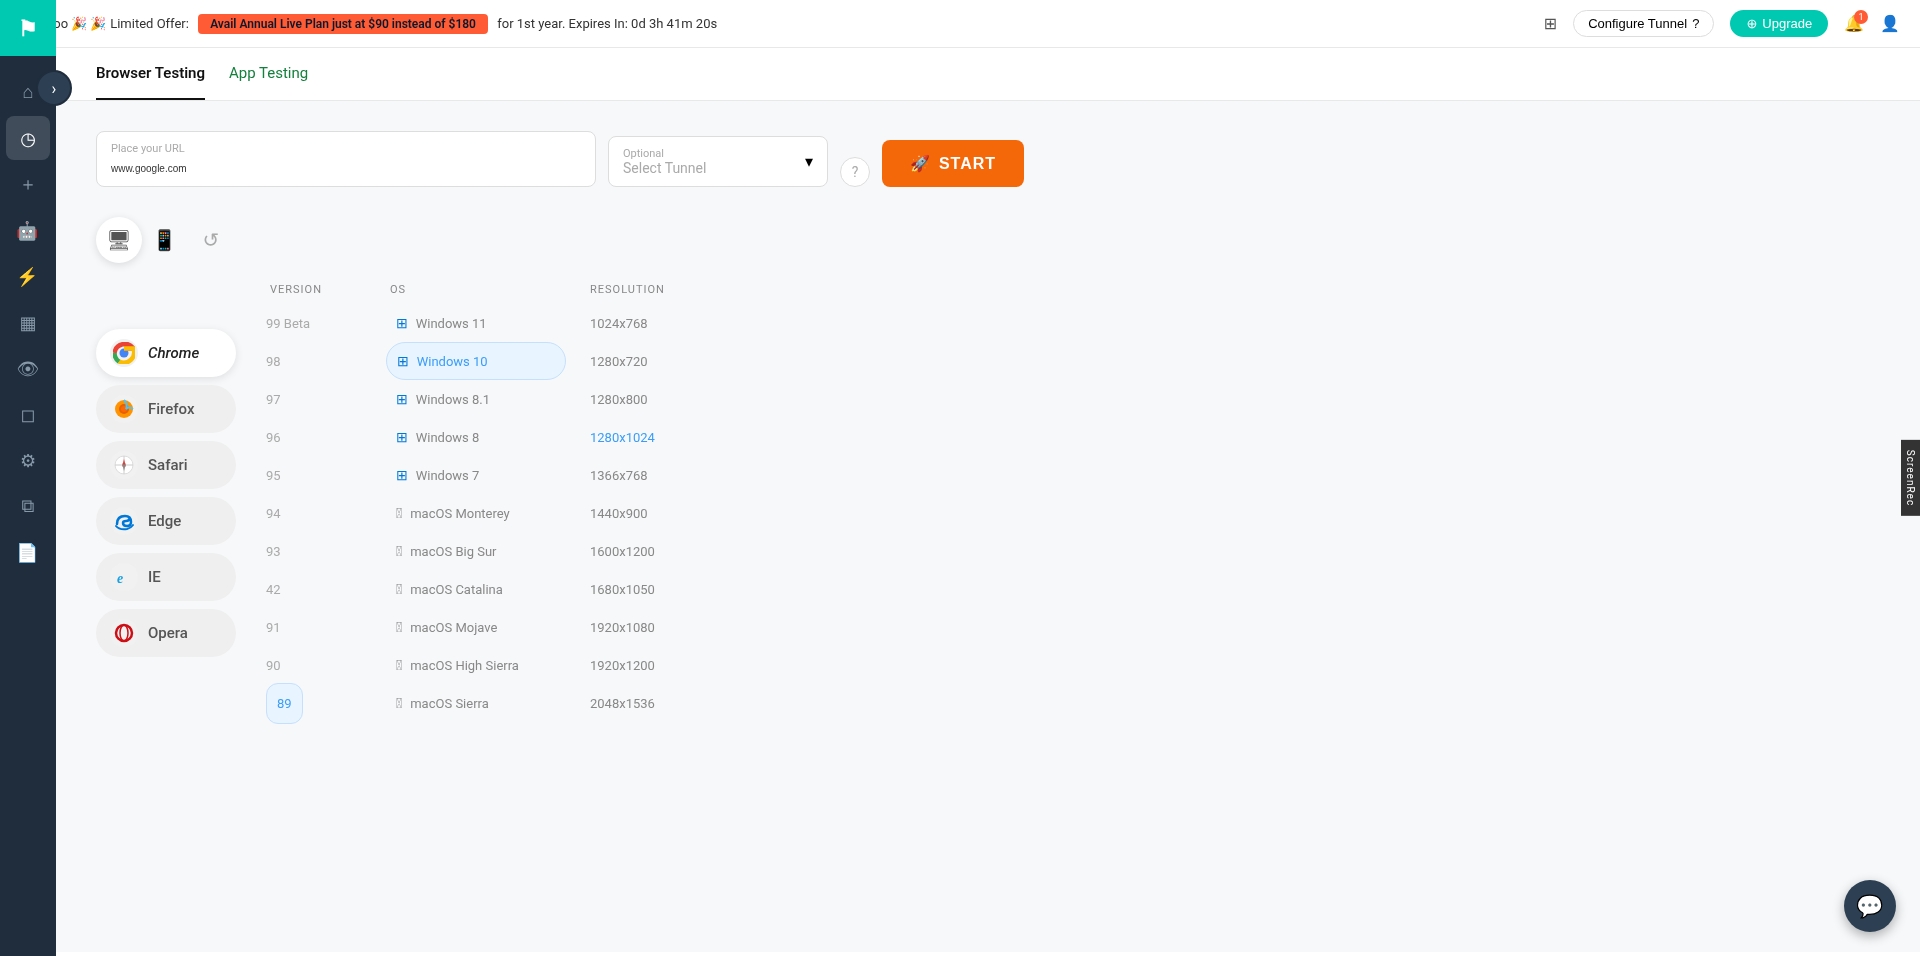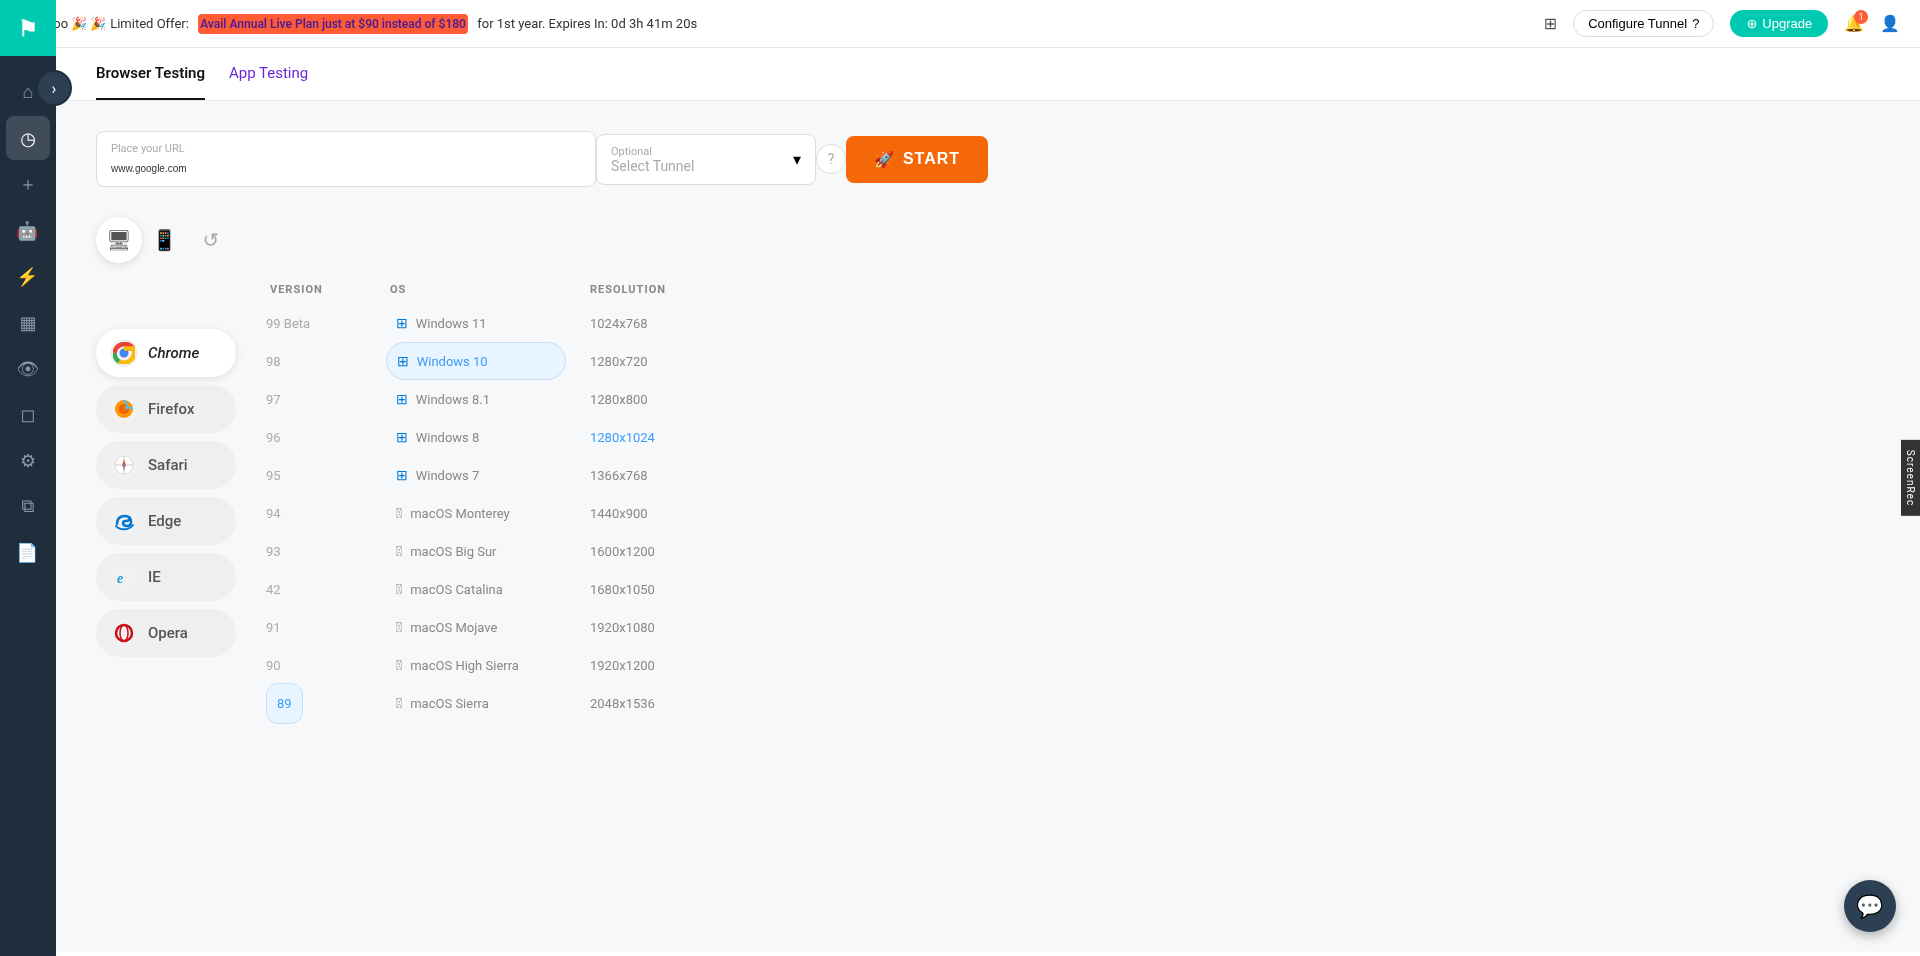--- a/index.html
+++ b/index.html
@@ -14,22 +14,22 @@
       align-items: center;
       justify-content: space-between;
       padding: 0 20px;
       position: fixed;
       top: 0; left: 0; right: 0;
       z-index: 100;
     }
     .banner-left { color: #333; font-size: 13px; }
     .banner-offer {
       background: #ff5c35;
-      color: #4c1d95;
-      padding: 3px 2px;
+      color: #0f172a;
+      padding: 3px 12px;
       border-radius: 4px;
       font-size: 12px;
       font-weight: 600;
       margin: 17px 6px;
     }
     .banner-right { display: flex; align-items: center; gap: 16px; }
     .configure-tunnel-btn {
       border: 1px solid #ddd;
       background: #fff;
       padding: 5px 14px;
@@ -117,41 +117,42 @@
     .tabs-bar {
       padding: 0 40px;
       border-bottom: 1px solid #e8e8e8;
       display: flex;
       background: #fff;
     }
     .tab {
       padding: 16px 0;
       margin-right: 24px;
       font-size: 15px;
-      color: #6d28d9;
+      color: #15803d;
       cursor: pointer;
       border-bottom: 2px solid transparent;
     }
     .tab.active {
       color: #111;
       font-weight: 600;
       border-bottom: 2px solid #111;
     }
 
     
     .content-area {
       padding: 30px 40px;
       background: #f7f8fa;
       min-height: calc(100vh - 48px - 57px);
     }
 
     
     .url-row {
       display: flex;
-      align-items: center;
+      align-items: flex-end;
+      gap: 12px;
       margin-bottom: 30px;
     }
     .url-input-wrap {
       flex: 1;
       max-width: 500px;
       background: #fff;
       border: 1px solid #ddd;
       border-radius: 8px;
       padding: 10px 14px;
     }
@@ -259,21 +260,21 @@
       font-size: 18px;
     }
 
     
     .version-col {
       min-width: 120px;
       padding: 0 10px;
     }
     .col-header {
       font-size: 11px;
-      font-weight: 700;
+      font-weight: 400;
       letter-spacing: 1px;
       color: #888;
       margin-bottom: 8px;
       padding-left: 4px;
     }
     .version-item {
       height: 38px;
       display: flex;
       align-items: center;
       justify-content: flex-start;

